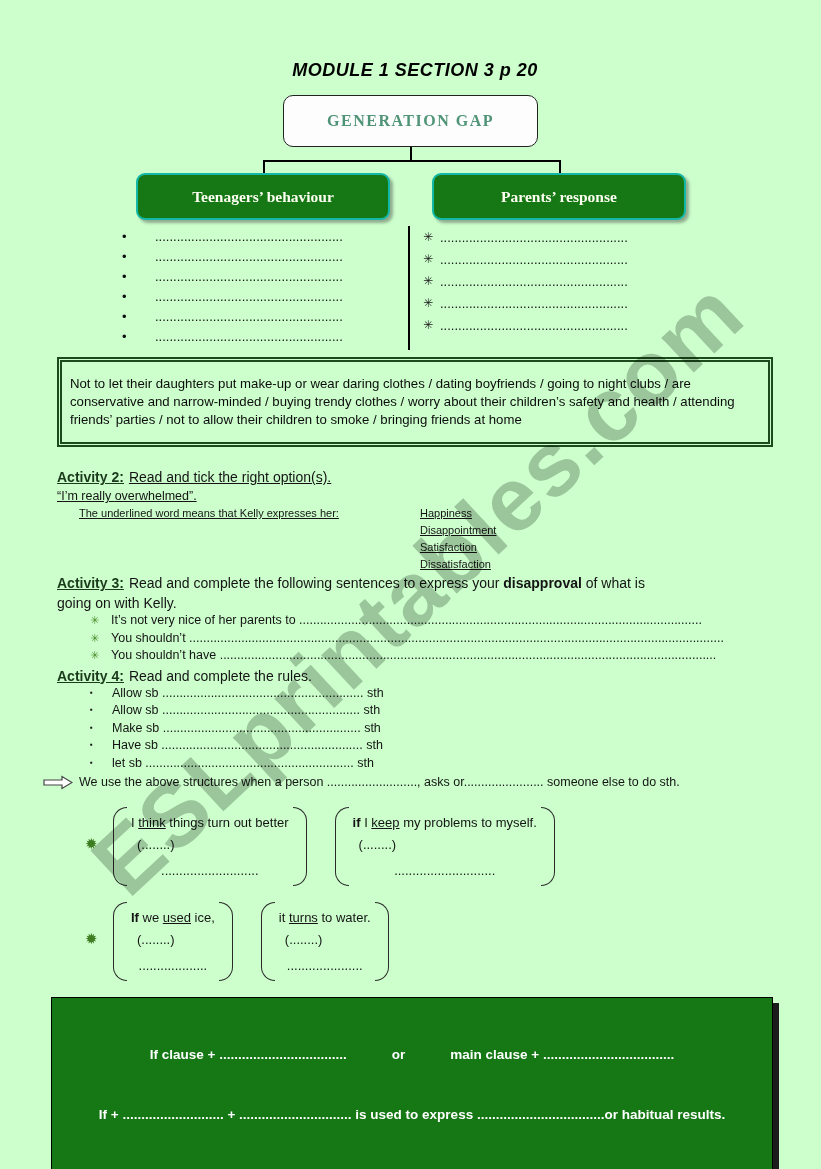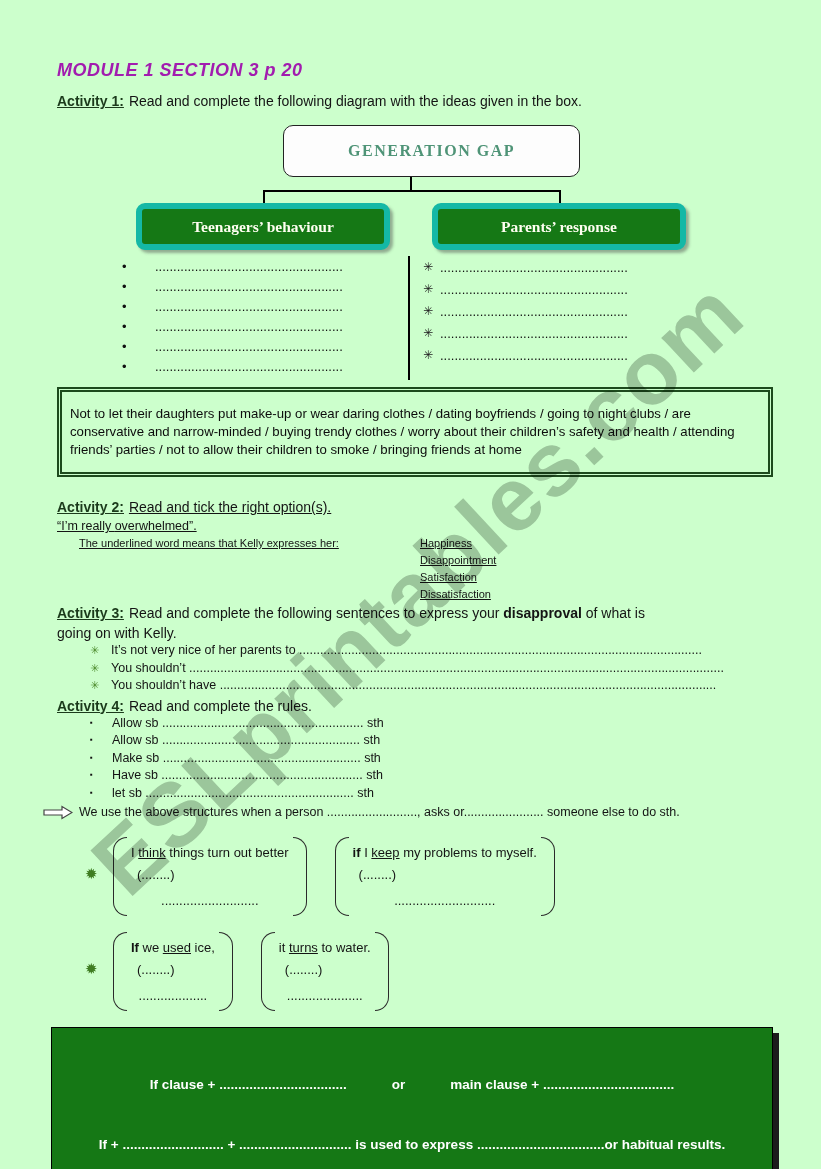--- a/index.html
+++ b/index.html
@@ -9,41 +9,41 @@
   .content { position:relative; width:716px; margin:0 auto 0 57px; padding-top:60px; }
 
   .watermark {
     position:absolute; left:418px; top:588px;
     transform:translate(-50%,-50%) rotate(-43deg);
     font-size:90px; font-weight:bold; letter-spacing:2px;
     color:#8f968f; opacity:.55; mix-blend-mode:multiply;
     white-space:nowrap; z-index:9; pointer-events:none;
   }
 
-  .title { font-size:18px; font-weight:bold; font-style:italic;
-           color:#a21caf; letter-spacing:.5px; margin-bottom:10px; width:716px; }
+  .title { text-align:center; font-size:18px; font-weight:bold; font-style:italic;
+           color:#000000; letter-spacing:.5px; margin-bottom:10px; width:716px; }
 
   .act-line { font-size:14px; line-height:20px; white-space:pre-wrap; }
   .act-head { font-weight:bold; text-decoration:underline; color:#1b3a1b; margin-right:5px; font-size:14px; }
   .b { font-weight:bold; }
   .u { text-decoration:underline; }
 
   
-  .root-box { width:297px; margin-left:226px; margin-top:14px; height:52px;
+  .root-box { width:255px; margin-left:226px; margin-top:14px; height:52px;
               background:#fdfdfd; border:1px solid #222; border-radius:10px;
               display:flex; align-items:center; justify-content:center; }
   .root-box span { font-family:"Liberation Serif","DejaVu Serif",serif; font-weight:bold;
                    font-size:16px; letter-spacing:1.5px; color:#4f9477; }
   .connector { position:relative; height:26px; }
   .c-stem-top  { position:absolute; left:353px; top:0;  height:13px; border-left:2px solid #000; }
   .c-hbar      { position:absolute; left:206px; top:13px; width:298px; border-top:2px solid #000; }
   .c-stem-l    { position:absolute; left:206px; top:13px; height:13px; border-left:2px solid #000; }
   .c-stem-r    { position:absolute; left:502px; top:13px; height:13px; border-left:2px solid #000; }
   .child-row { display:flex; padding-left:79px; gap:42px; }
-  .child-box { width:254px; height:47px; background:#157815; border:6px solid #14b8a6;
+  .child-box { width:254px; height:47px; background:#157815; border:2px solid #14b8a6;
                border-radius:9px; box-shadow:3px 3px 3px rgba(70,70,70,.45);
                display:flex; align-items:center; justify-content:center; }
   .child-box span { font-family:"Liberation Serif","DejaVu Serif",serif; font-weight:bold;
                     font-size:15.5px; color:#fffff2; }
 
   .cols { display:flex; margin-top:6px; }
   .col-left { width:353px; padding-left:65px; border-right:2px solid #000; padding-bottom:4px; }
   .col-right { flex:1; padding-left:13px; }
   .dotrow { display:flex; align-items:center; white-space:nowrap; overflow:hidden; }
   .col-left  .dotrow { height:20px; }
@@ -95,21 +95,20 @@
 </head>
 <body>
 
 <div class="page">
   <div class="watermark">ESLprintables.com</div>
 
   <div class="content">
 
     <div class="title">MODULE 1 SECTION 3 p 20</div>
 
-    <p class="act-line"><span class="act-head">Activity 1:</span><span>Read and complete the following diagram with the ideas given in the box.</span></p>
 
     <div>
       <div class="root-box">
         <span>GENERATION GAP</span>
       </div>
       <div class="connector">
         <div class="c-stem-top"></div>
         <div class="c-hbar"></div>
         <div class="c-stem-l"></div>
         <div class="c-stem-r"></div>

